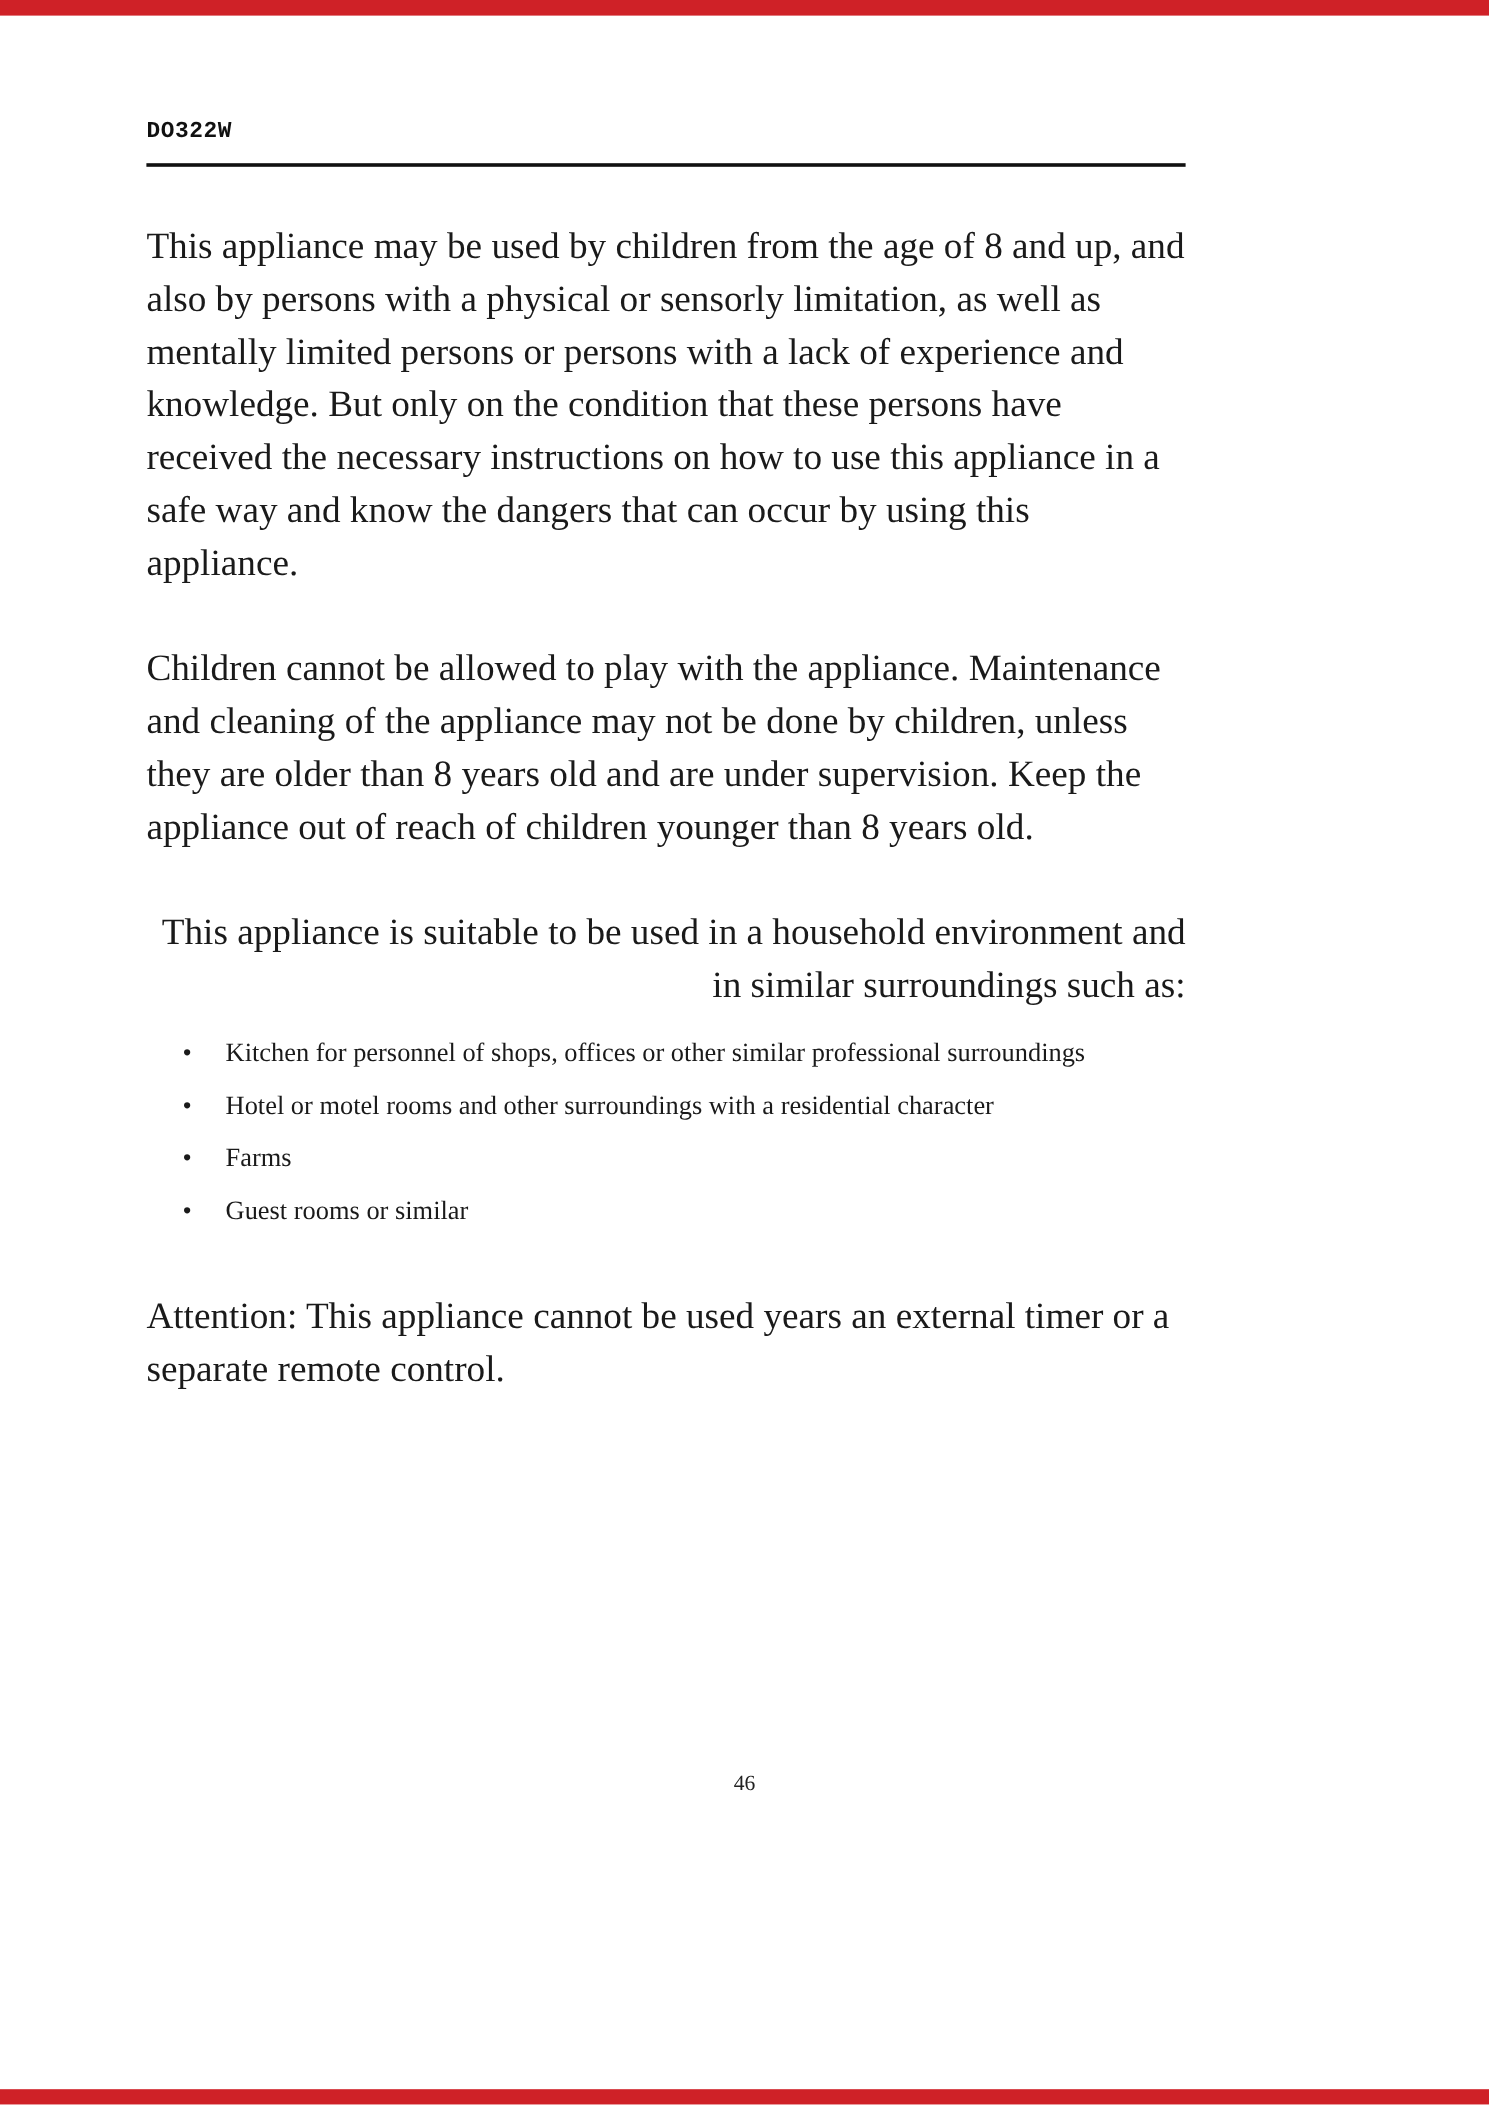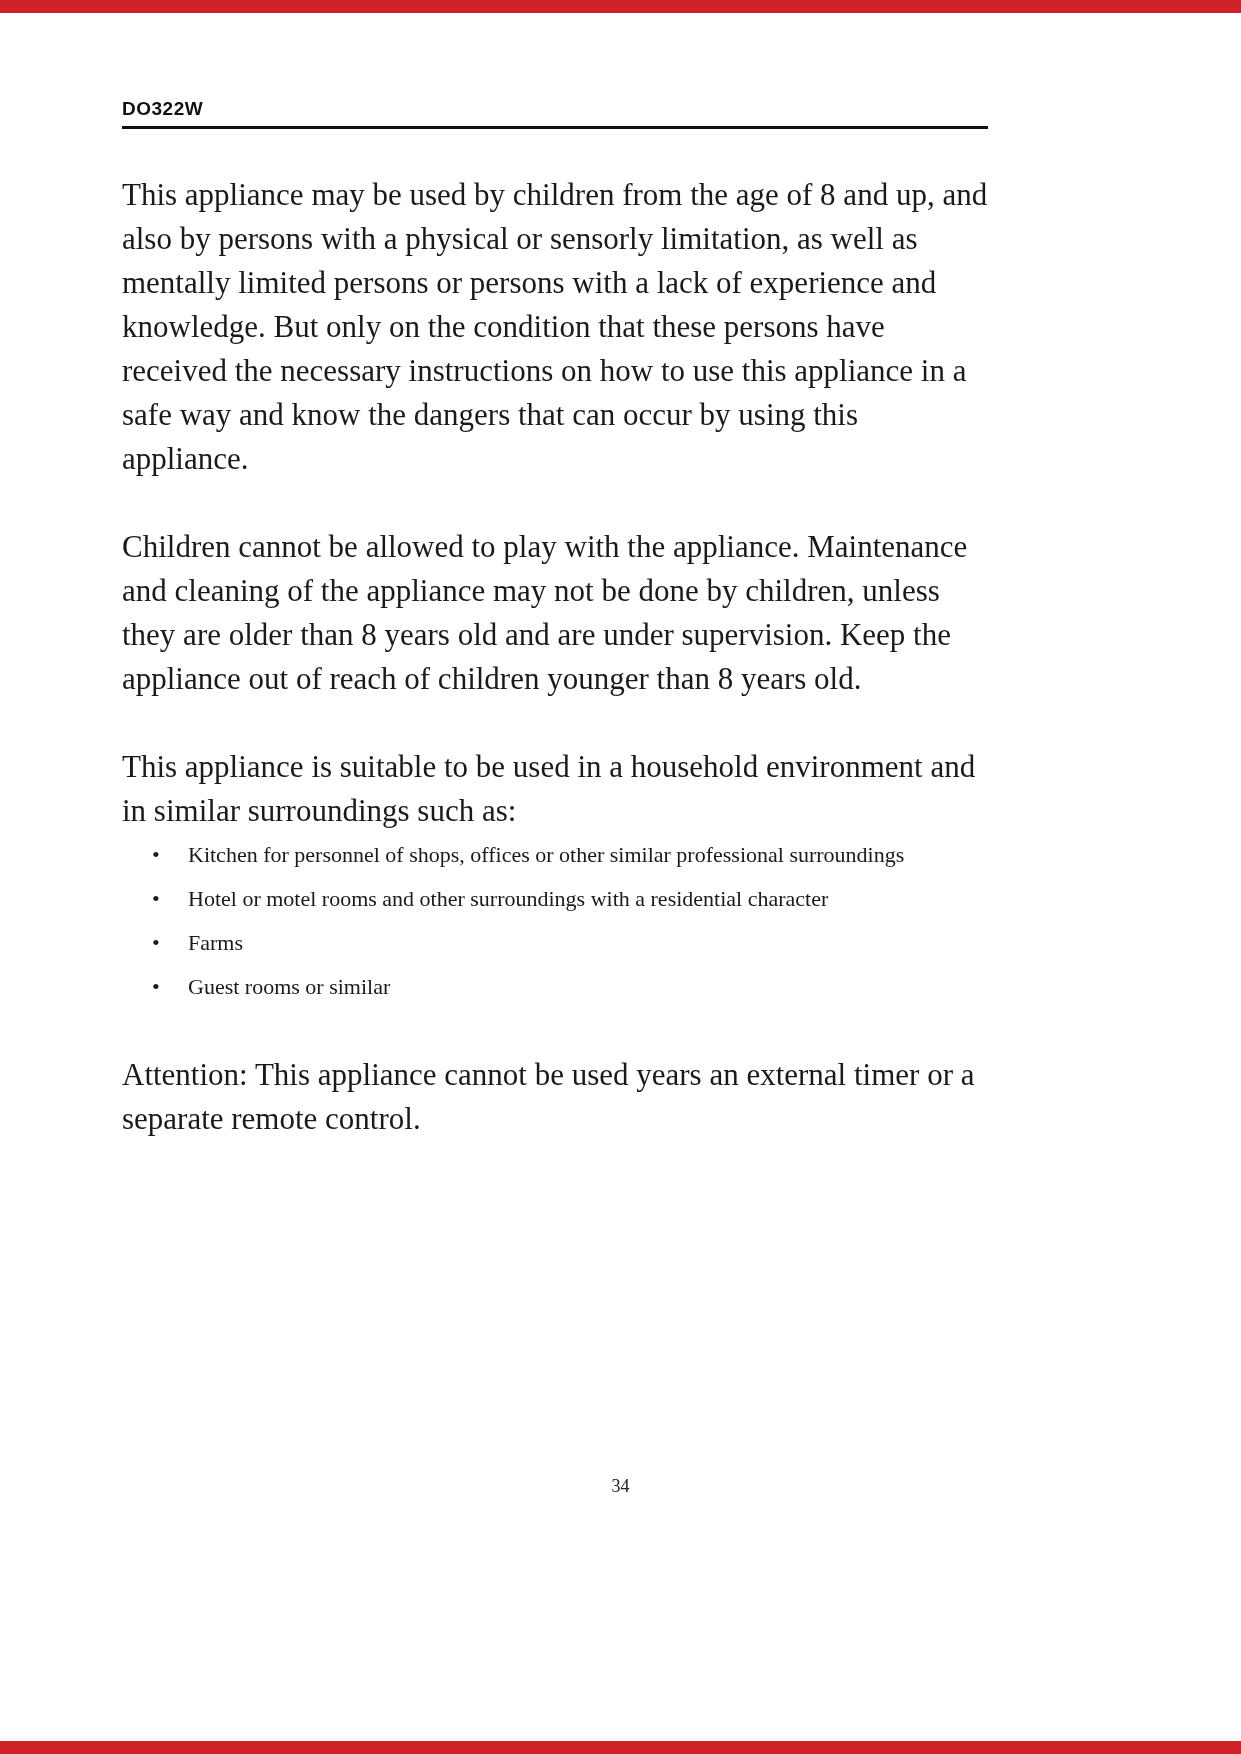--- a/index.html
+++ b/index.html
@@ -26,26 +26,26 @@
   .red-bar.top { top: 0; }
   .red-bar.bottom { bottom: 0; }
 
   .content {
     position: absolute;
     top: 98px;
     left: 122px;
     width: 866px;
   }
   .model {
-    font-family: Liberation Sans, sans-serif;
+    font-family: Liberation Mono, monospace;
     font-weight: bold;
     font-size: 19px;
     letter-spacing: 0.5px;
     color: #111111;
-    margin: 0 0 6px 0;
+    margin: 0 0 16px 0;
   }
   .rule {
     border: none;
     border-top: 3px solid #111111;
     margin: 0 0 10px 0;
   }
   h1.title {
     font-family: "DejaVu Sans", sans-serif;
     font-weight: 800;
     font-size: 40px;
@@ -54,21 +54,22 @@
     margin: 0 0 0 0;
     line-height: 1.1;
   }
   .body-text p {
     font-size: 31px;
     line-height: 44px;
     margin: 44px 0 0 0;
     font-family: Liberation Serif, serif;
   }
   .body-text p.intro {
-    margin-bottom: 0;
+    margin-bottom: 12px;
+    text-align: right;
   }
   ul.bullets {
     list-style: none;
     margin: 0;
     padding: 0 0 0 30px;
     font-size: 22px;
     line-height: 44px;
   }
   ul.bullets li {
     position: relative;
@@ -117,17 +118,17 @@
         <li>Hotel or motel rooms and other surroundings with a residential character</li>
         <li>Farms</li>
         <li>Guest rooms or similar</li>
       </ul>
 
       <p>Attention: This appliance cannot be used years an external timer or a separate remote control.</p>
 
     </div>
   </div>
 
-  <div class="page-number">34</div>
+  <div class="page-number">46</div>
 
   <div class="red-bar bottom"></div>
 
 </div>
 
 </body></html>

